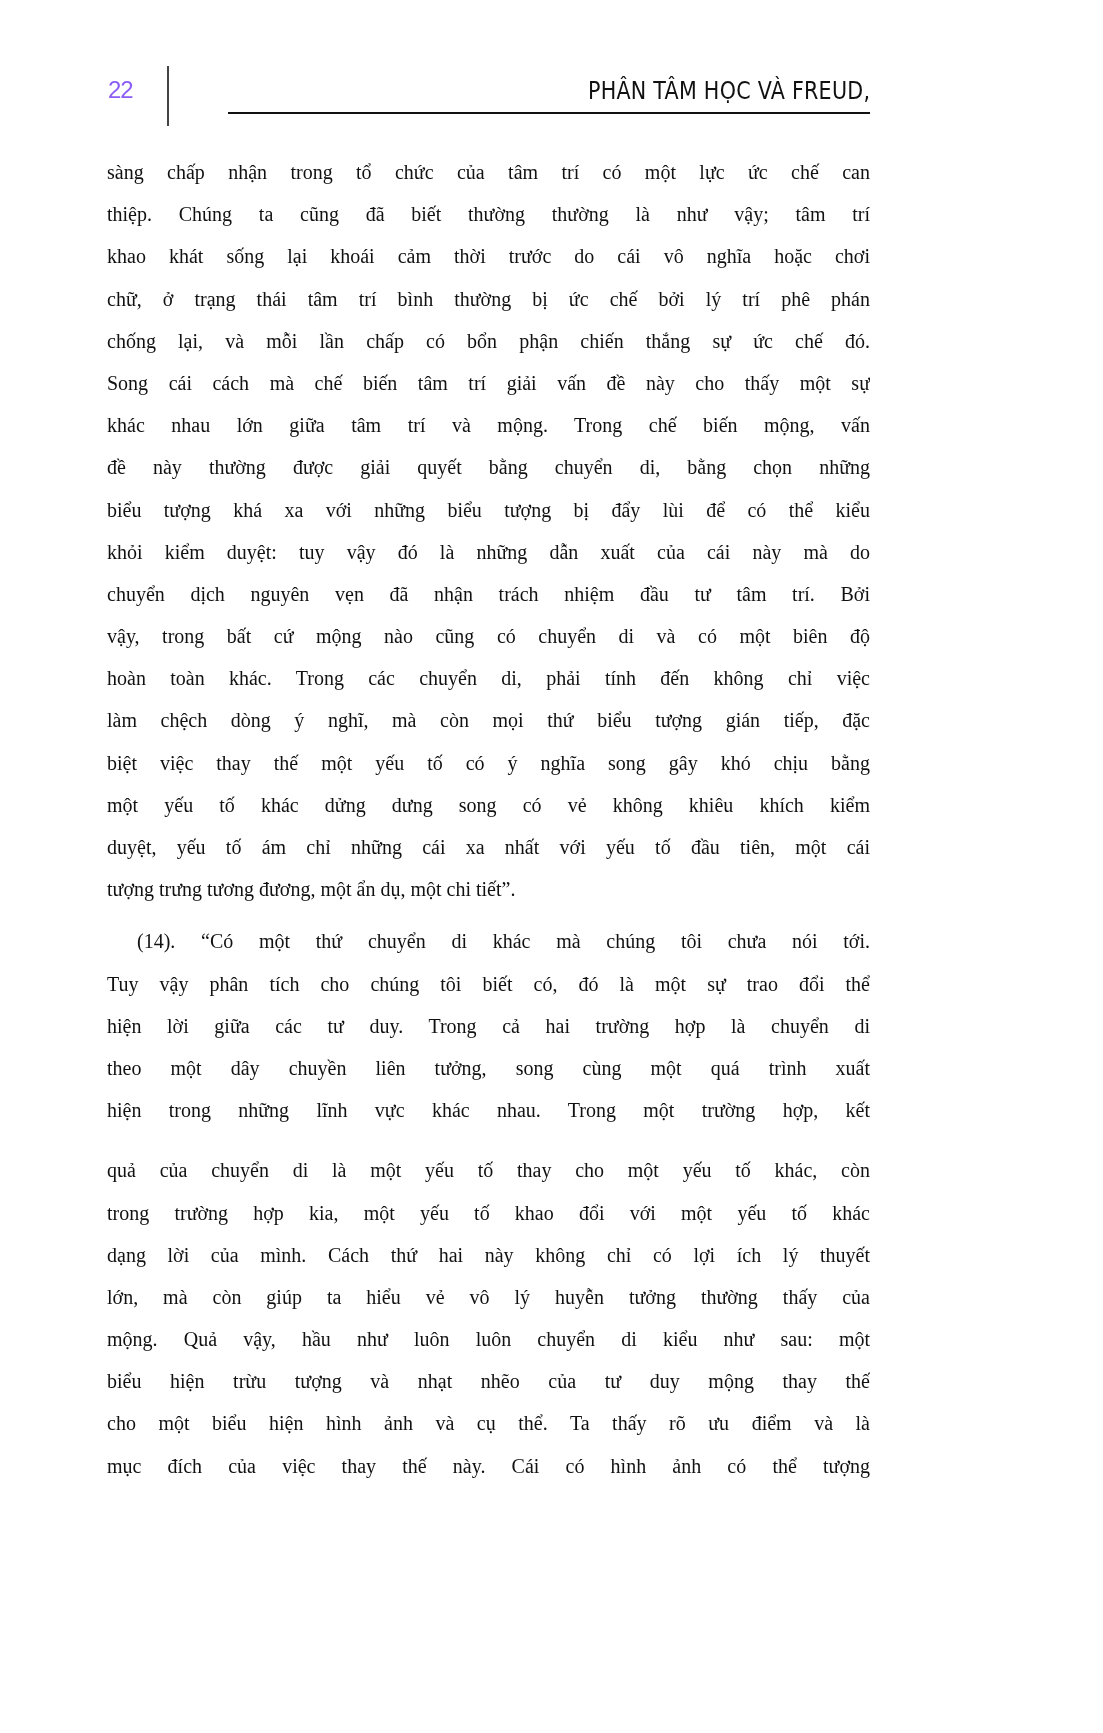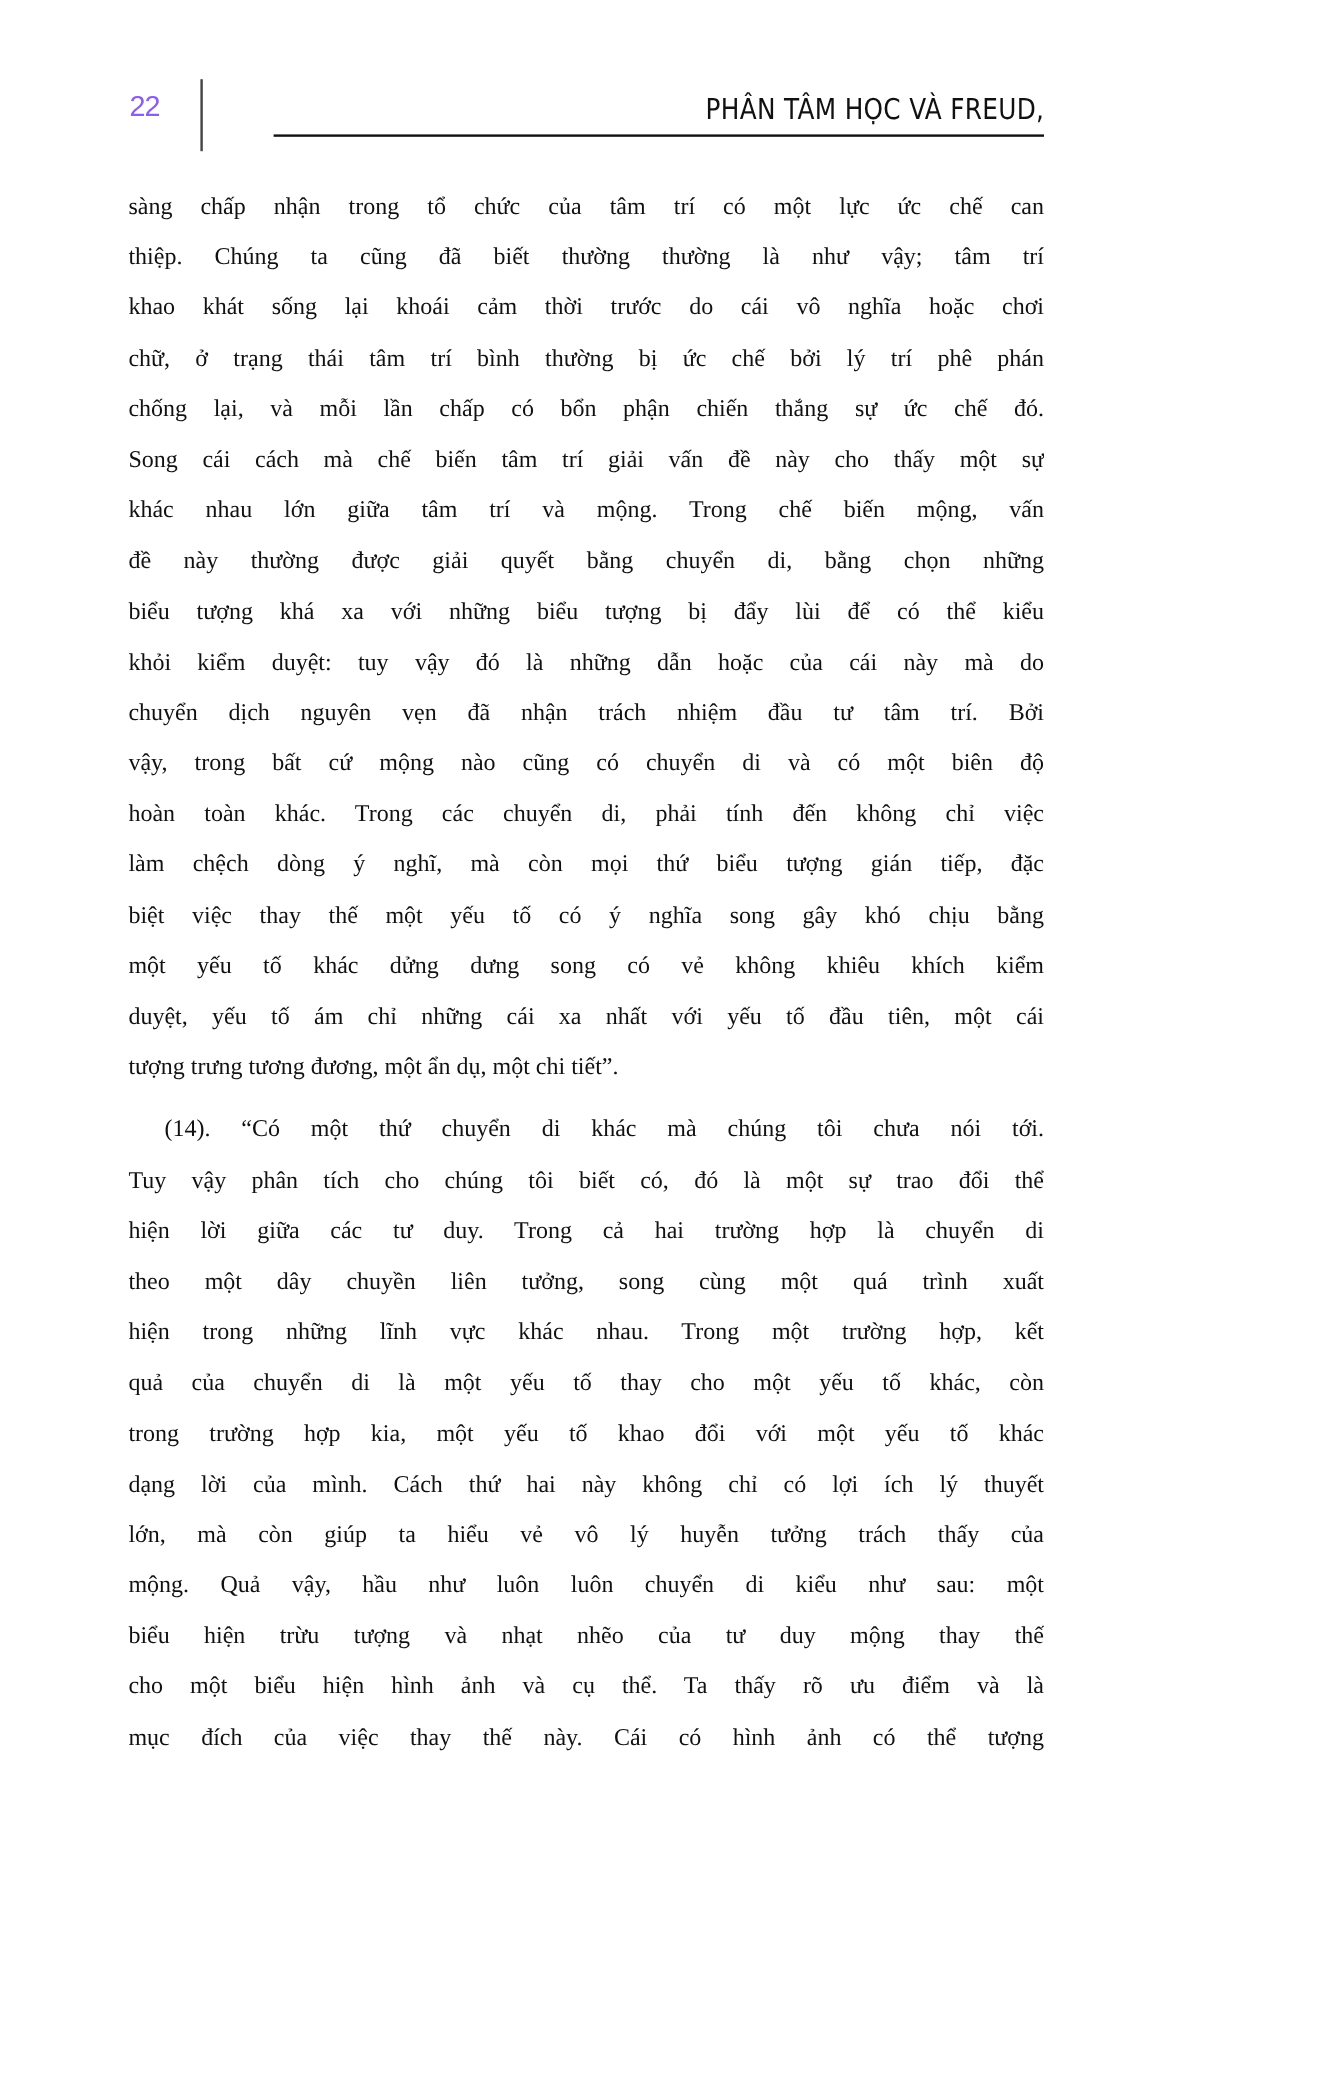--- a/index.html
+++ b/index.html
@@ -48,39 +48,39 @@
   <div>
     <span class="line" style="white-space: normal; overflow: hidden;">sàng chấp nhận trong tổ chức của tâm trí có một lực ức chế can</span>
     <span class="line" style="white-space: normal; overflow: hidden;">thiệp. Chúng ta cũng đã biết thường thường là như vậy; tâm trí</span>
     <span class="line" style="white-space: normal; overflow: hidden;">khao khát sống lại khoái cảm thời trước do cái vô nghĩa hoặc chơi</span>
     <span class="line" style="white-space: normal; overflow: hidden;">chữ, ở trạng thái tâm trí bình thường bị ức chế bởi lý trí phê phán</span>
     <span class="line" style="white-space: normal; overflow: hidden;">chống lại, và mỗi lần chấp có bổn phận chiến thắng sự ức chế đó.</span>
     <span class="line" style="white-space: normal; overflow: hidden;">Song cái cách mà chế biến tâm trí giải vấn đề này cho thấy một sự</span>
     <span class="line" style="white-space: normal; overflow: hidden;">khác nhau lớn giữa tâm trí và mộng. Trong chế biến mộng, vấn</span>
     <span class="line" style="white-space: normal; overflow: hidden;">đề này thường được giải quyết bằng chuyển di, bằng chọn những</span>
     <span class="line" style="white-space: normal; overflow: hidden;">biểu tượng khá xa với những biểu tượng bị đẩy lùi để có thể kiểu</span>
-    <span class="line" style="white-space: normal; overflow: hidden;">khỏi kiểm duyệt: tuy vậy đó là những dẫn hoặc của cái này mà do</span>
+    <span class="line" style="white-space: normal; overflow: hidden;">khỏi kiểm duyệt: tuy vậy đó là những dẫn xuất của cái này mà do</span>
     <span class="line" style="white-space: normal; overflow: hidden;">chuyển dịch nguyên vẹn đã nhận trách nhiệm đầu tư tâm trí. Bởi</span>
     <span class="line" style="white-space: normal; overflow: hidden;">vậy, trong bất cứ mộng nào cũng có chuyển di và có một biên độ</span>
     <span class="line" style="white-space: normal; overflow: hidden;">hoàn toàn khác. Trong các chuyển di, phải tính đến không chỉ việc</span>
     <span class="line" style="white-space: normal; overflow: hidden;">làm chệch dòng ý nghĩ, mà còn mọi thứ biểu tượng gián tiếp, đặc</span>
     <span class="line" style="white-space: normal; overflow: hidden;">biệt việc thay thế một yếu tố có ý nghĩa song gây khó chịu bằng</span>
     <span class="line" style="white-space: normal; overflow: hidden;">một yếu tố khác dửng dưng song có vẻ không khiêu khích kiểm</span>
     <span class="line" style="white-space: normal; overflow: hidden;">duyệt, yếu tố ám chỉ những cái xa nhất với yếu tố đầu tiên, một cái</span>
     <span class="line last">tượng trưng tương đương, một ẩn dụ, một chi tiết”.</span>
   </div>
   <div class="para-gap"></div>
   <div>
     <span class="line indent" style="white-space: normal; overflow: hidden;">(14). “Có một thứ chuyển di khác mà chúng tôi chưa nói tới.</span>
     <span class="line" style="white-space: normal; overflow: hidden;">Tuy vậy phân tích cho chúng tôi biết có, đó là một sự trao đổi thể</span>
     <span class="line" style="white-space: normal; overflow: hidden;">hiện lời giữa các tư duy. Trong cả hai trường hợp là chuyển di</span>
     <span class="line" style="white-space: normal; overflow: hidden;">theo một dây chuyền liên tưởng, song cùng một quá trình xuất</span>
     <span class="line" style="white-space: normal; overflow: hidden;">hiện trong những lĩnh vực khác nhau. Trong một trường hợp, kết</span>
-    <span class="line" style="white-space: normal; overflow: hidden;">quả của chuyển di là một yếu tố thay cho một yếu tố khác, còn</span>
+    <span class="line" style="white-space: normal; overflow: hidden; margin-top: 18px;">quả của chuyển di là một yếu tố thay cho một yếu tố khác, còn</span>
     <span class="line" style="white-space: normal; overflow: hidden;">trong trường hợp kia, một yếu tố khao đổi với một yếu tố khác</span>
     <span class="line" style="white-space: normal; overflow: hidden;">dạng lời của mình. Cách thứ hai này không chỉ có lợi ích lý thuyết</span>
-    <span class="line" style="white-space: normal; overflow: hidden;">lớn, mà còn giúp ta hiểu vẻ vô lý huyễn tưởng trách thấy của</span>
+    <span class="line" style="white-space: normal; overflow: hidden;">lớn, mà còn giúp ta hiểu vẻ vô lý huyễn tưởng thường thấy của</span>
     <span class="line" style="white-space: normal; overflow: hidden;">mộng. Quả vậy, hầu như luôn luôn chuyển di kiểu như sau: một</span>
     <span class="line" style="white-space: normal; overflow: hidden;">biểu hiện trừu tượng và nhạt nhẽo của tư duy mộng thay thế</span>
     <span class="line" style="white-space: normal; overflow: hidden;">cho một biểu hiện hình ảnh và cụ thể. Ta thấy rõ ưu điểm và là</span>
     <span class="line" style="white-space: normal; overflow: hidden;">mục đích của việc thay thế này. Cái có hình ảnh có thể tượng</span>
   </div>
 </div>
 
 </body></html>

